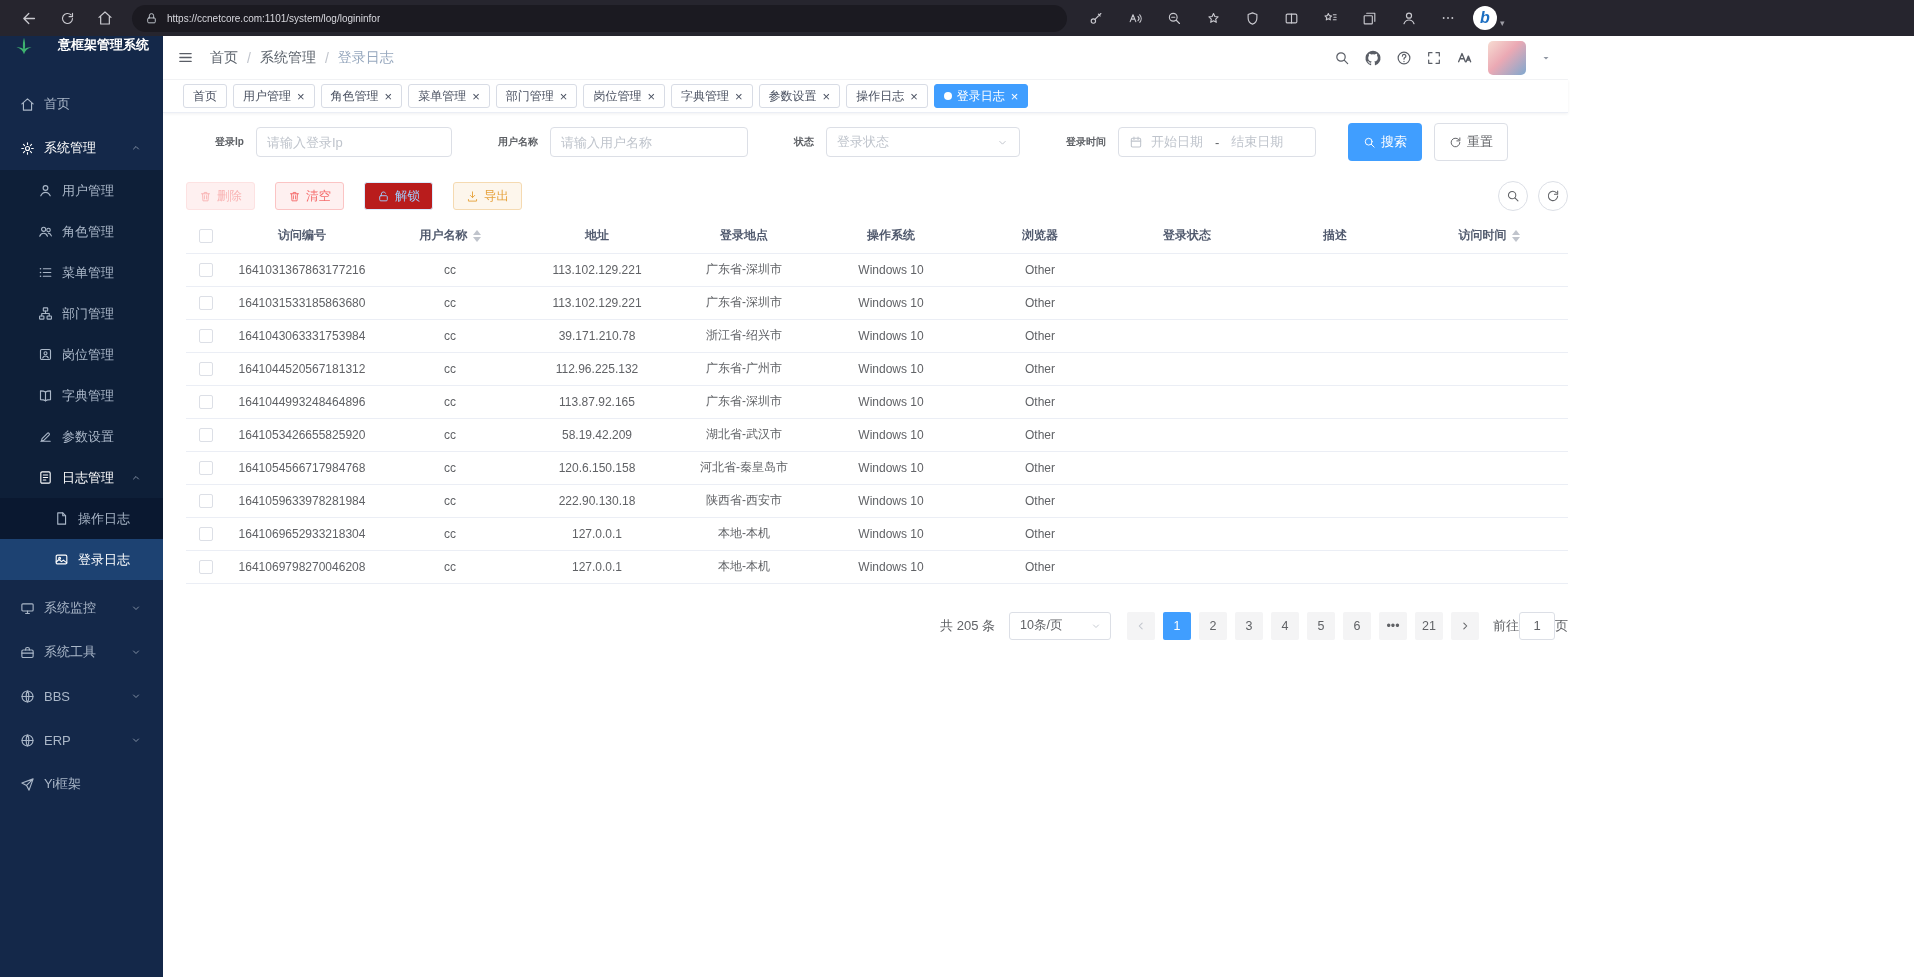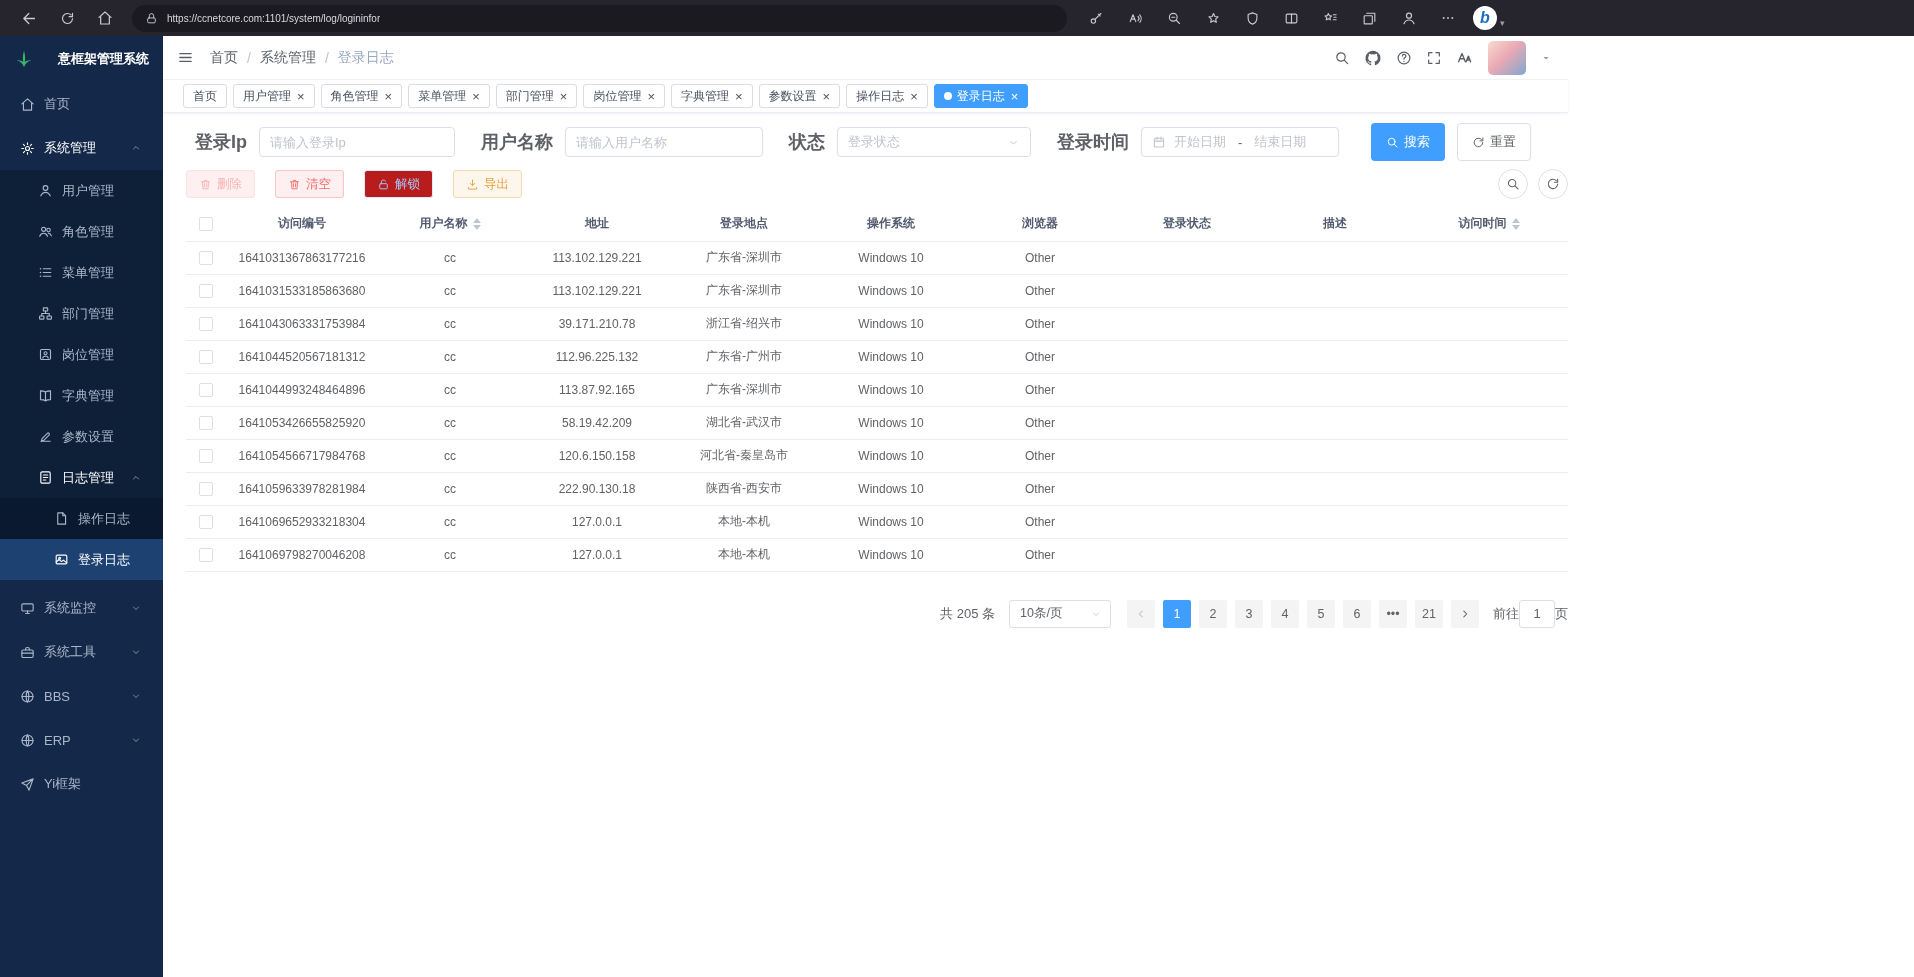--- a/index.html
+++ b/index.html
@@ -18,21 +18,21 @@
   .url-text{white-space:nowrap;overflow:hidden;}
   .b-right{display:flex;align-items:center;margin-left:4px;}
   .b-right .bicon{margin:0 3.5px;}
   .bing{width:24px;height:24px;background:#fff;border-radius:50%;display:flex;align-items:center;
     justify-content:center;color:#1b6ec2;font-weight:bold;font-size:16px;margin-left:6px;font-style:italic;}
   .bing-caret{color:#9d9da5;font-size:9px;margin-left:3px;align-self:flex-end;padding-bottom:4px;}
 
   
   .app{position:absolute;top:36px;left:0;width:1568px;height:941px;display:flex;background:#fff;}
   .sidebar{width:163px;flex-shrink:0;background:#142849;height:941px;overflow:hidden;}
-  .logo{height:46px;display:flex;align-items:center;justify-content:center;gap:24px;color:#fff;
+  .logo{height:46px;display:flex;justify-content:center;gap:24px;color:#fff;
     font-size:13px;font-weight:bold;white-space:nowrap;}
   .mi{display:flex;align-items:center;font-size:13px;color:#aab7c8;cursor:pointer;white-space:nowrap;position:relative;}
   .mi .ic{margin-right:9px;}
   .mi.lv1{height:44px;padding-left:20px;}
   .mi.lv2{height:41px;padding-left:38px;background:#0e1f38;}
   .mi.lv3{height:41px;padding-left:54px;background:#0a1830;}
   .mi.hl{color:#fff;}
   .mi.active{background:#1d4272;color:#fff;}
   .mi-chev{position:absolute;right:12px;top:50%;transform:translateY(-50%);color:#8b99ab;display:flex;}
   .gap-top{margin-top:6px;}
@@ -56,40 +56,40 @@
     border-bottom:1px solid #ebeef5;box-shadow:0 1px 3px rgba(0,21,41,.06);}
   .tab{height:24px;display:flex;align-items:center;gap:5px;padding:0 9px;border:1px solid #d8dce5;
     border-radius:3px;background:#fff;font-size:12px;color:#495060;cursor:pointer;white-space:nowrap;}
   .tab.active{background:#409eff;border-color:#409eff;color:#fff;}
   .tab-dot{width:8px;height:8px;border-radius:50%;background:#fff;flex-shrink:0;}
   .tab-close{font-size:13px;line-height:1;margin-left:1px;}
 
   
   .filters{display:flex;align-items:center;padding:10px 0 0 32px;}
   .fgroup{display:flex;align-items:center;margin-right:26px;}
-  .flabel{font-size:18px;font-weight:bold;color:#5d6065;margin-right:12px;white-space:nowrap;}
+  .flabel{font-size:10px;font-weight:bold;color:#5d6065;margin-right:12px;white-space:nowrap;margin-left:20px;}
   .finput{height:30px;border:1px solid #dcdfe6;border-radius:4px;background:#fff;display:flex;
     align-items:center;padding:0 10px;font-size:13px;color:#606266;}
   .finput input{border:none;outline:none;width:100%;font:inherit;color:#0c4a6e;background:transparent;}
   .finput input::placeholder{color:#bfc4cc;}
   .w196{width:196px;}.w198{width:198px;}.w194{width:194px;}
   .ph{color:#bfc4cc;white-space:nowrap;}
   .select{justify-content:space-between;cursor:pointer;}
   .sel-caret{color:#c0c4cc;display:flex;}
   .date{gap:8px;cursor:pointer;}
   .d-ic{color:#bfc4cc;display:flex;}
   .d-sep{color:#606266;margin:0 4px;}
   .btn{height:30px;border-radius:4px;display:inline-flex;align-items:center;gap:5px;font-size:13px;
     padding:18px 14px;border:1px solid transparent;cursor:pointer;background:#fff;font-family:inherit;white-space:nowrap;}
   .btn-primary{background:#409eff;color:#fff;margin-left:6px;}
   .btn-plain{border-color:#dcdfe6;color:#606266;margin-left:12px;}
   .btn-ic{display:flex;}
 
   
-  .toolbar{display:flex;align-items:center;margin:8px 0 0 23px;width:1382px;}
+  .toolbar{display:flex;align-items:center;margin:20px 0 0 23px;width:1382px;}
   .tbtn{height:28px;padding:0 12px;font-size:12.5px;border-radius:3px;display:inline-flex;align-items:center;
     gap:5px;margin-right:20px;border:1px solid;cursor:pointer;font-family:inherit;white-space:nowrap;}
   .tbtn .ic{opacity:.95;}
   .tbtn.danger-disabled{color:#f9b4b4;background:#fef0f0;border-color:#fde2e2;cursor:not-allowed;}
   .tbtn.danger{color:#f56c6c;background:#fef0f0;border-color:#fbc4c4;}
   .tbtn.primary-disabled{color:#a0cfff;background:#b91c1c;border-color:#d9ecff;cursor:not-allowed;}
   .tbtn.warning{color:#e6a23c;background:#fdf6ec;border-color:#f5dab1;}
   .t-right{margin-left:auto;display:flex;gap:10px;}
   .circle-btn{width:30px;height:30px;border-radius:50%;border:1px solid #dcdfe6;display:flex;
     align-items:center;justify-content:center;color:#606266;background:#fff;cursor:pointer;}

